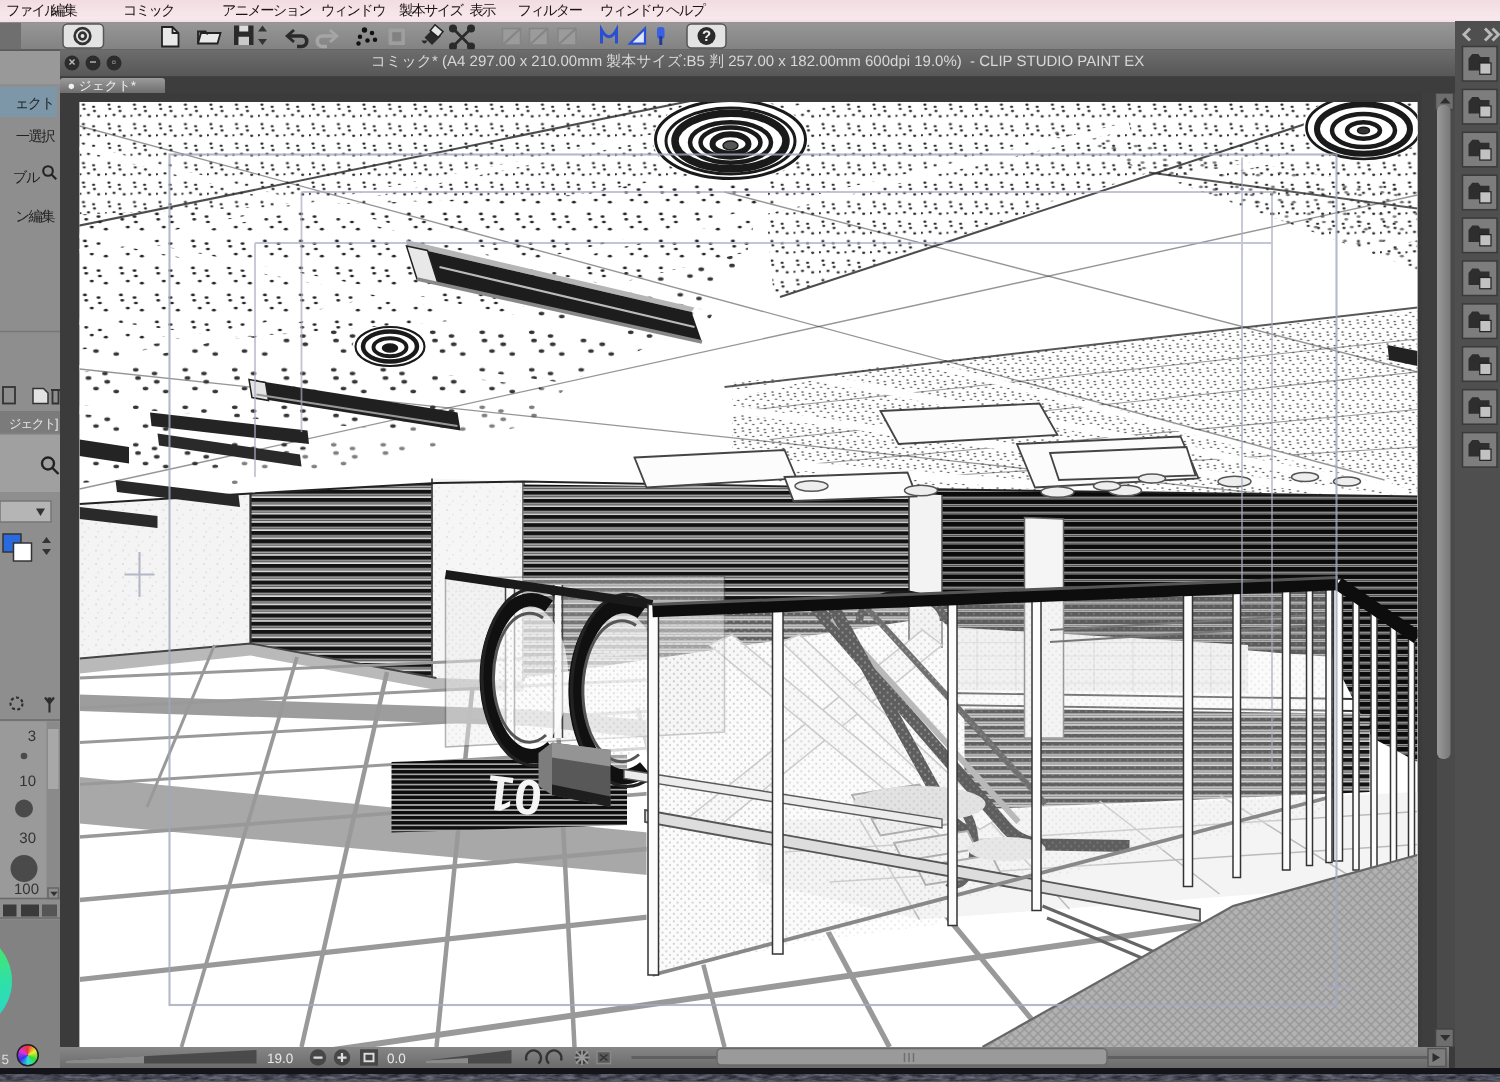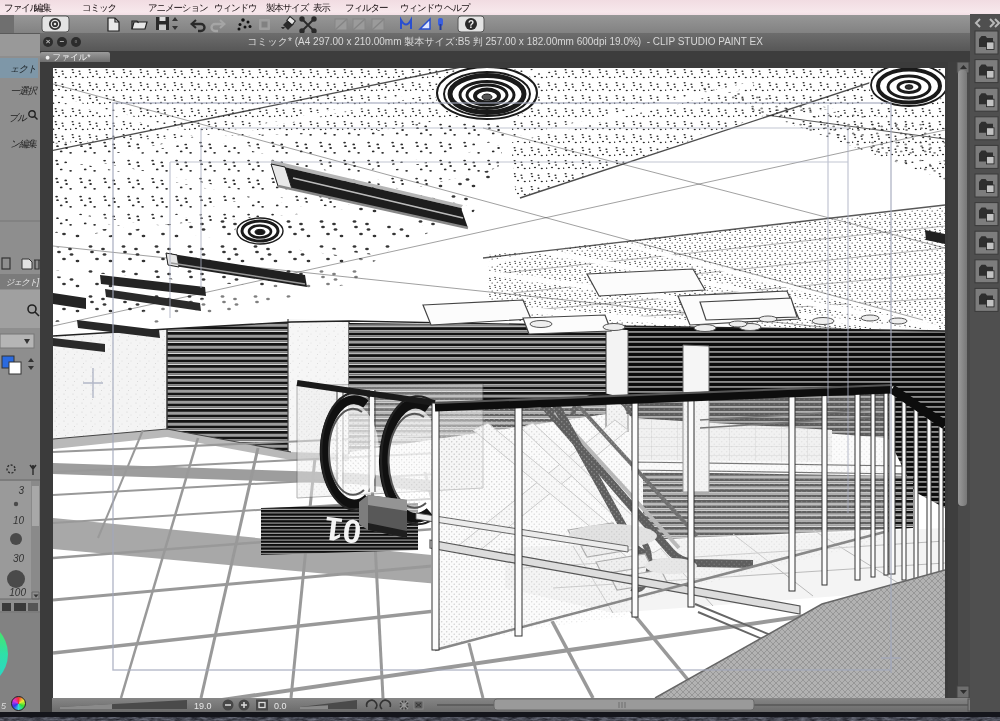--- a/index.html
+++ b/index.html
@@ -16,23 +16,23 @@
 .wbtn{position:absolute;top:4px;width:10px;height:10px;border-radius:50%;background:#2c2c2c;color:#bbb;font-size:8px;line-height:10px;text-align:center;font-weight:bold;}
 
 #tabbar{left:40px;top:51px;width:930px;height:11px;background:#3d3d3d;}
 #tab1{position:absolute;left:0px;top:1px;width:65px;height:10px;background:linear-gradient(#9b9b9b,#6e6e6e);border-radius:2px 2px 0 0;color:#f2f2f2;font-size:8.5px;line-height:10px;padding-left:5px;}
 
 #viewport{left:40px;top:62px;width:908px;height:636px;background:#3b3b3b;overflow:hidden;}
 #page{position:absolute;left:13px;top:6px;width:892px;height:630px;background:#fff;}
 
 #vscroll{left:948px;top:62px;width:22px;height:636px;background:#3e3e3e;}
 #vthumb{position:absolute;left:10px;top:8px;width:9px;height:436px;background:linear-gradient(90deg,#9a9a9a,#777);border-radius:4px;}
-#statusbar{left:52px;top:698px;width:930px;height:14px;background:linear-gradient(#868686,#6b6b6b);}
-
-#leftpanel{left:0;top:34px;width:40px;height:678px;background:#8e8e8e;font-style:italic;}
+#statusbar{left:36px;top:698px;width:930px;height:14px;background:linear-gradient(#868686,#6b6b6b);}
+
+#leftpanel{left:0;top:34px;width:40px;height:678px;background:#8e8e8e;}
 
 #rightpanel{left:970px;top:14px;width:30px;height:698px;background:#4f4f4f;}
 
 #desktop{left:0;top:712px;width:1000px;height:9px;background:#14151b;}
 </style>
 </head>
 <body>
 <div id="app">
   <div id="menubar" class="abs">
     <span style="left:4px">ファイル</span>
@@ -133,21 +133,21 @@
           <rect x="439.5" y="9" width="2" height="6" fill="#223a9a"></rect>
         </g>
 
     <rect x="458" y="1" width="26" height="16" rx="3" fill="#e3e3e3" stroke="#555"></rect>
     <circle cx="471" cy="9" r="6" fill="#2a2a2a"></circle>
         <text x="471" y="12.5" font-size="10" font-weight="bold" fill="#eee" text-anchor="middle" font-family="Liberation Sans">?</text>
   </svg>
   </div>
   <div id="titlebar" class="abs"><span class="wbtn" style="left:3px">×</span><span class="wbtn" style="left:17px">−</span><span class="wbtn" style="left:31px">▫</span>コミック* (A4 297.00 x 210.00mm 製本サイズ:B5 判 257.00 x 182.00mm 600dpi 19.0%)&nbsp;&nbsp;- CLIP STUDIO PAINT EX</div>
   <div id="tabbar" class="abs">
-      <div id="tab1">● ファイル*</div>
+      <div id="tab1">● ジェクト*</div>
     </div>
   <div id="viewport" class="abs">
     <div id="page">
     <svg id="art" width="892" height="630" viewBox="0 0 892 630">
       <defs>
 
         <pattern id="dotsS" width="17" height="13" patternUnits="userSpaceOnUse">
           <ellipse cx="2.6" cy="1.8" rx="1.1" ry="0.75" fill="#2a2a2a"></ellipse>
           <ellipse cx="3.2" cy="4.6" rx="1.1" ry="0.75" fill="#2a2a2a"></ellipse>
           <ellipse cx="9.4" cy="3.2" rx="1.1" ry="0.75" fill="#2a2a2a"></ellipse>

